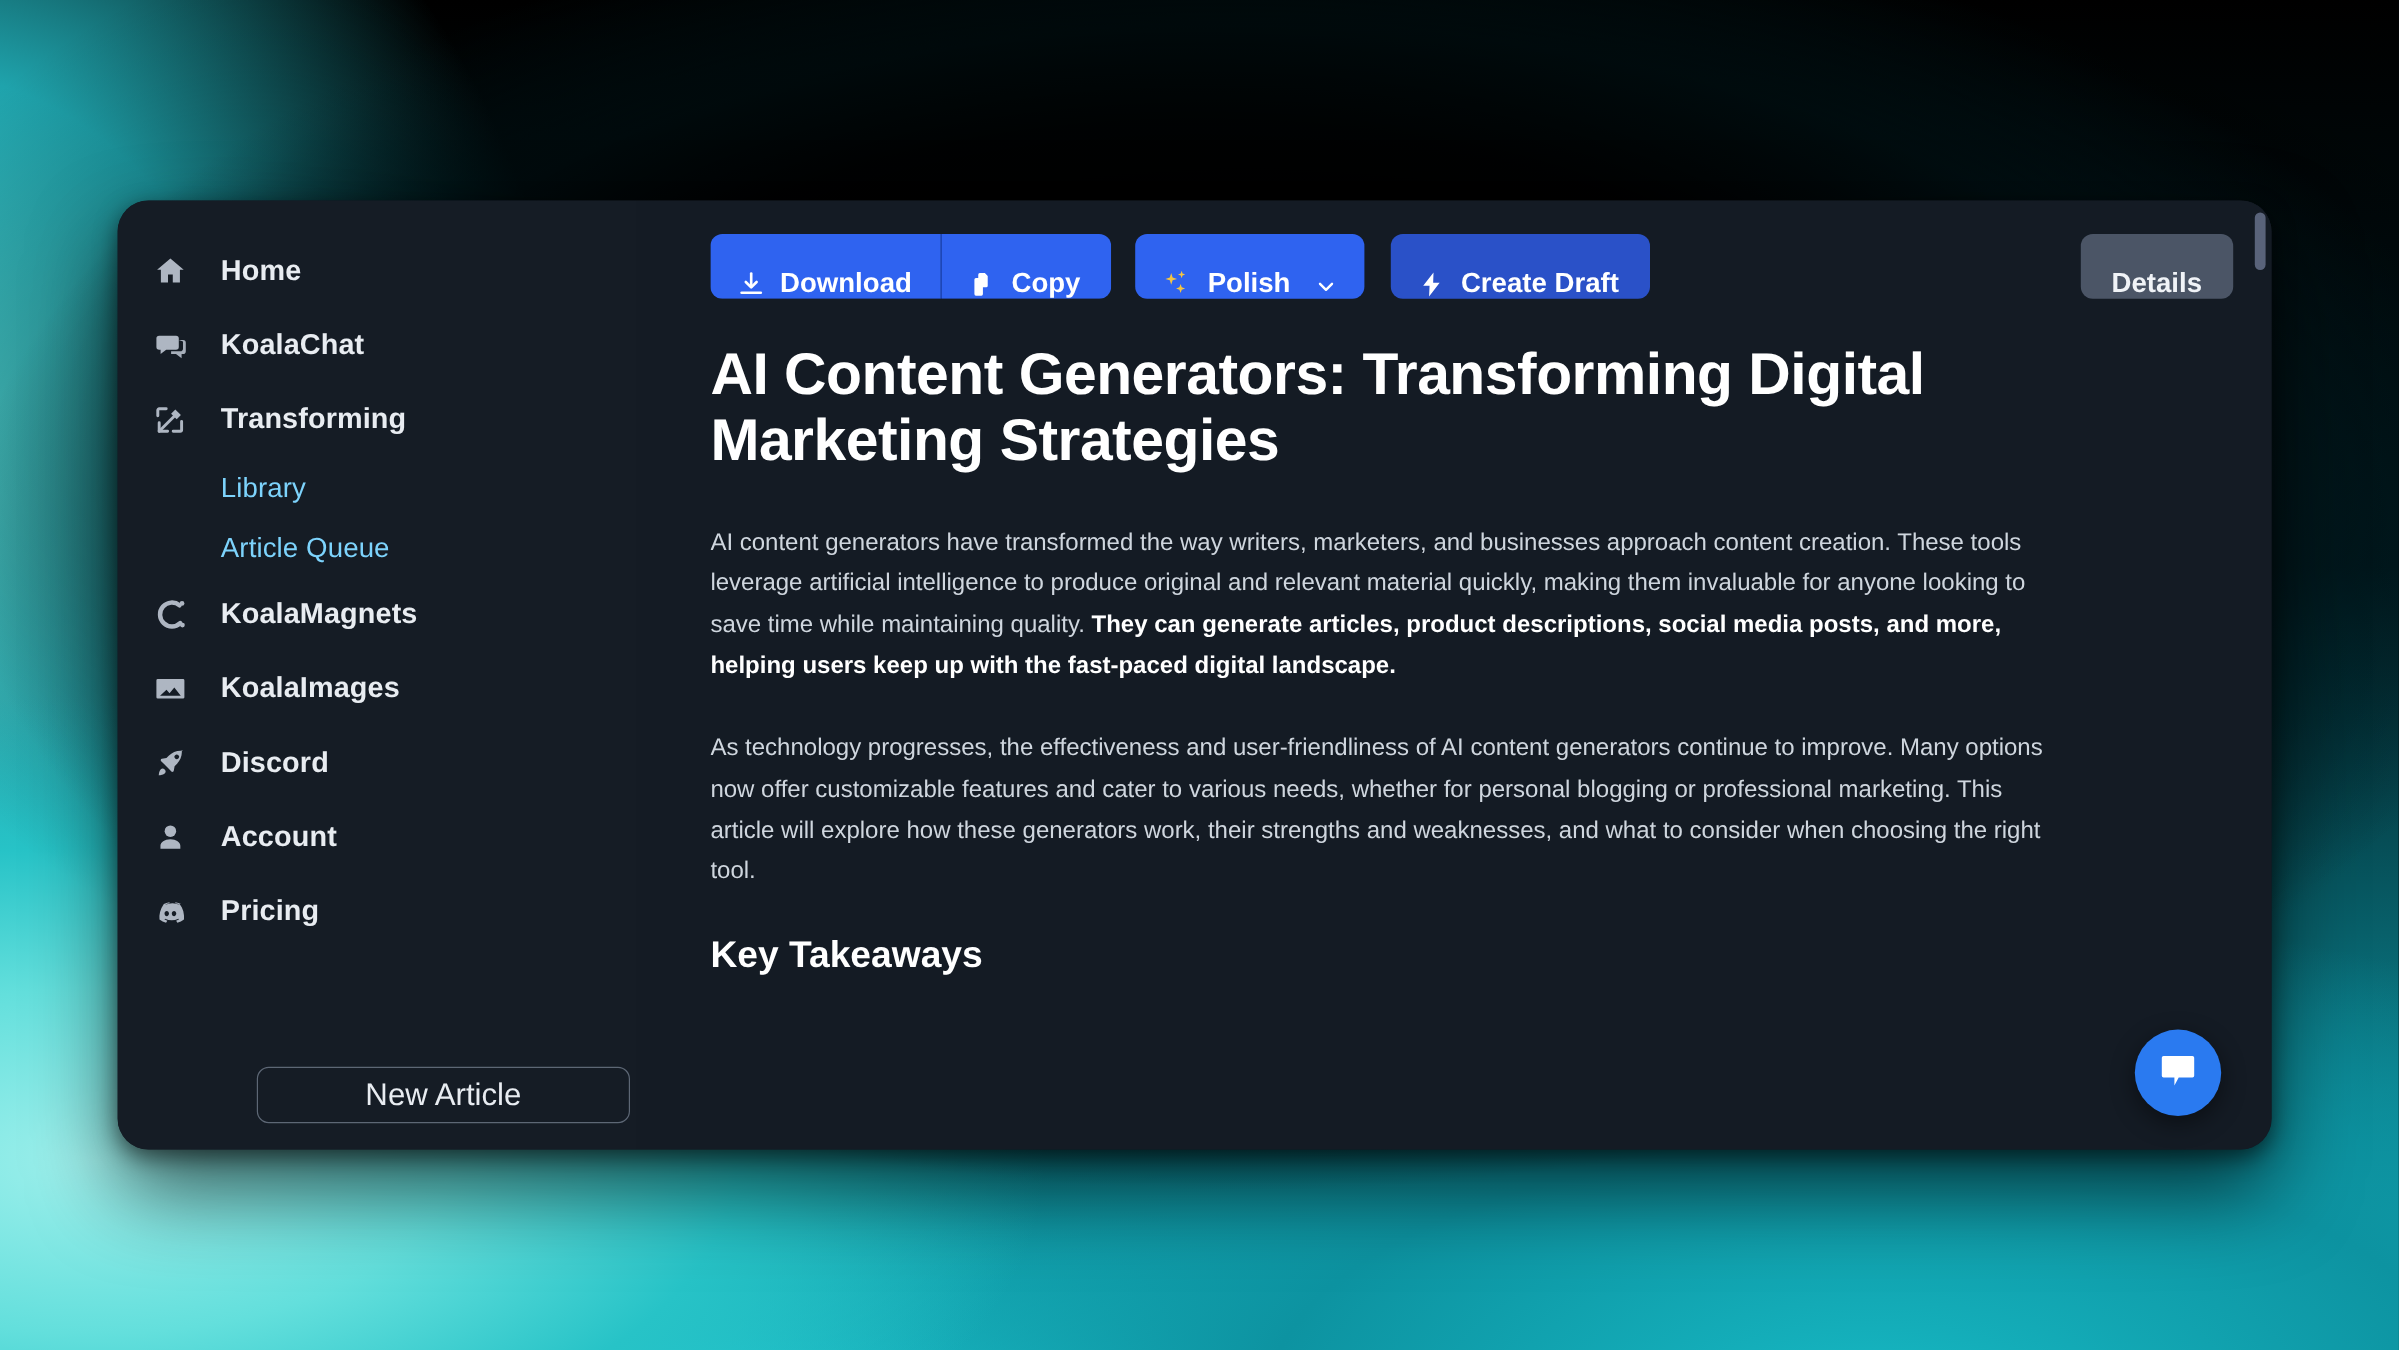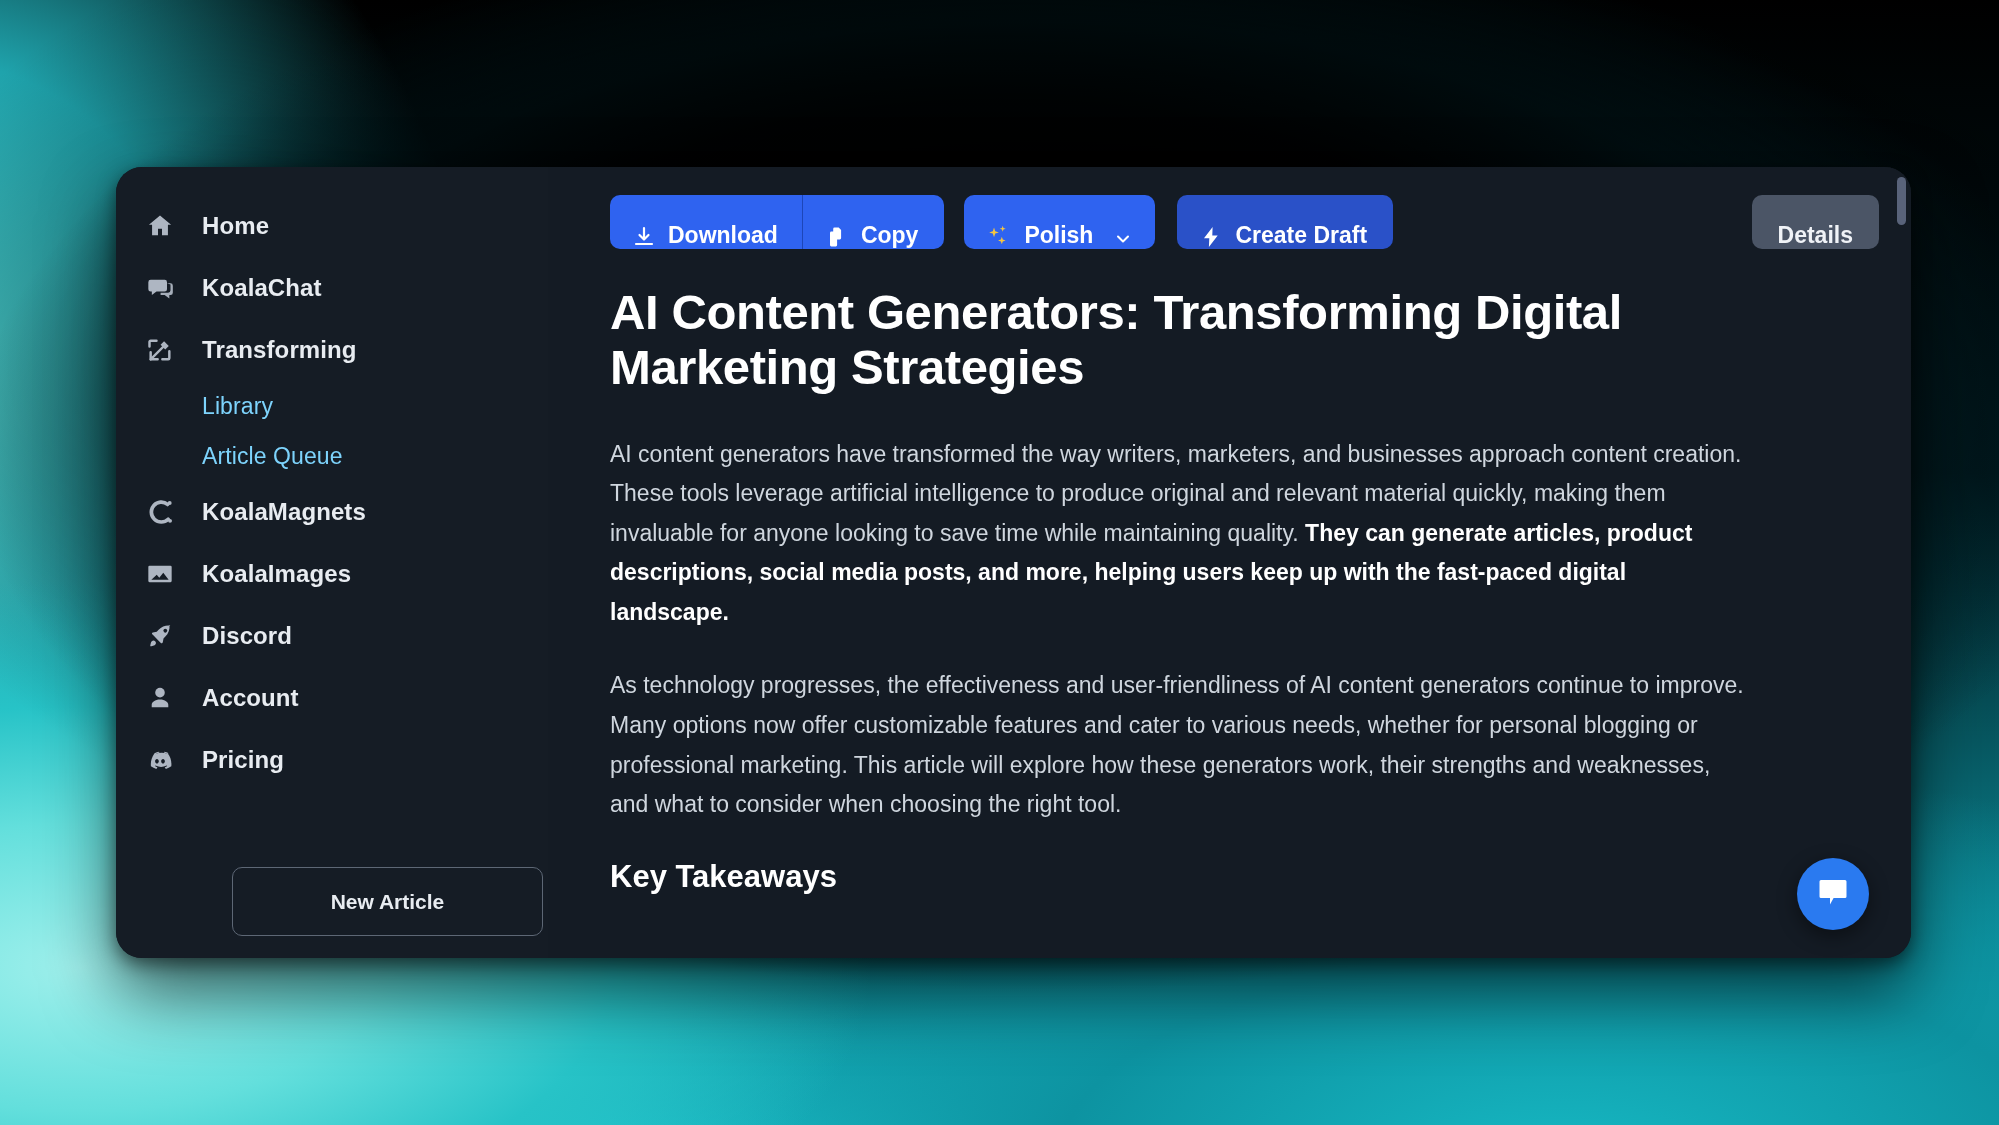--- a/index.html
+++ b/index.html
@@ -22,21 +22,21 @@
   }
   #backdrop-vignette {
     position:absolute; inset:0;
     background:radial-gradient(ellipse 70% 62% at 50% 34%, rgba(0,0,0,0.96) 0%, rgba(0,0,0,0.88) 40%, rgba(0,0,0,0.25) 66%, rgba(0,0,0,0) 84%);
     pointer-events:none;
   }
 
   
   #app-window {
     position:absolute;
-    left:116px; top:167px; width:1795px; height:791px;
+    left:98px; top:167px; width:1795px; height:791px;
     background:#141b24;
     border-radius:26px;
     overflow:hidden;
     box-shadow:0 34px 70px rgba(0,0,0,0.62), 0 6px 18px rgba(0,0,0,0.5);
     display:flex;
   }
 
   
   #sidebar {
     width:432px; flex:0 0 432px;
@@ -67,27 +67,27 @@
   .nav-item.sub { height:50px; padding-left:22px; }
   .nav-item.sub .nav-label {
     margin-left:64px;
     font-weight:400;
     font-size:23px;
     color:#7dd3fc;
   }
   #new-article-btn {
     position:absolute;
     left:116px; bottom:22px;
-    width:311px; height:69px;
+    width:311px; height:47px;
     border:1px solid #5d6775;
     border-radius:10px;
     background:transparent;
     color:#e8ecf1;
-    font-size:21px;
-    font-weight:700;
+    font-size:26px;
+    font-weight:400;
     font-family:"Liberation Sans", sans-serif;
     cursor:pointer;
   }
 
   
   #main {
     flex:1 1 auto;
     background:#141b24;
     position:relative;
     overflow:hidden;
@@ -146,21 +146,21 @@
   #article-title {
     font-size:49px;
     line-height:1.12;
     font-weight:700;
     color:#ffffff;
     letter-spacing:-0.4px;
     max-width:1130px;
     margin-bottom:40px;
   }
   .para {
-    font-size:23px;
+    font-size:20px;
     line-height:1.72;
     color:#cfd6de;
     max-width:1135px;
     margin-bottom:34px;
     font-weight:400;
     margin-top:20px;
   }
   .para b { color:#ffffff; font-weight:700; }
   #section-heading {
     font-size:31px;

